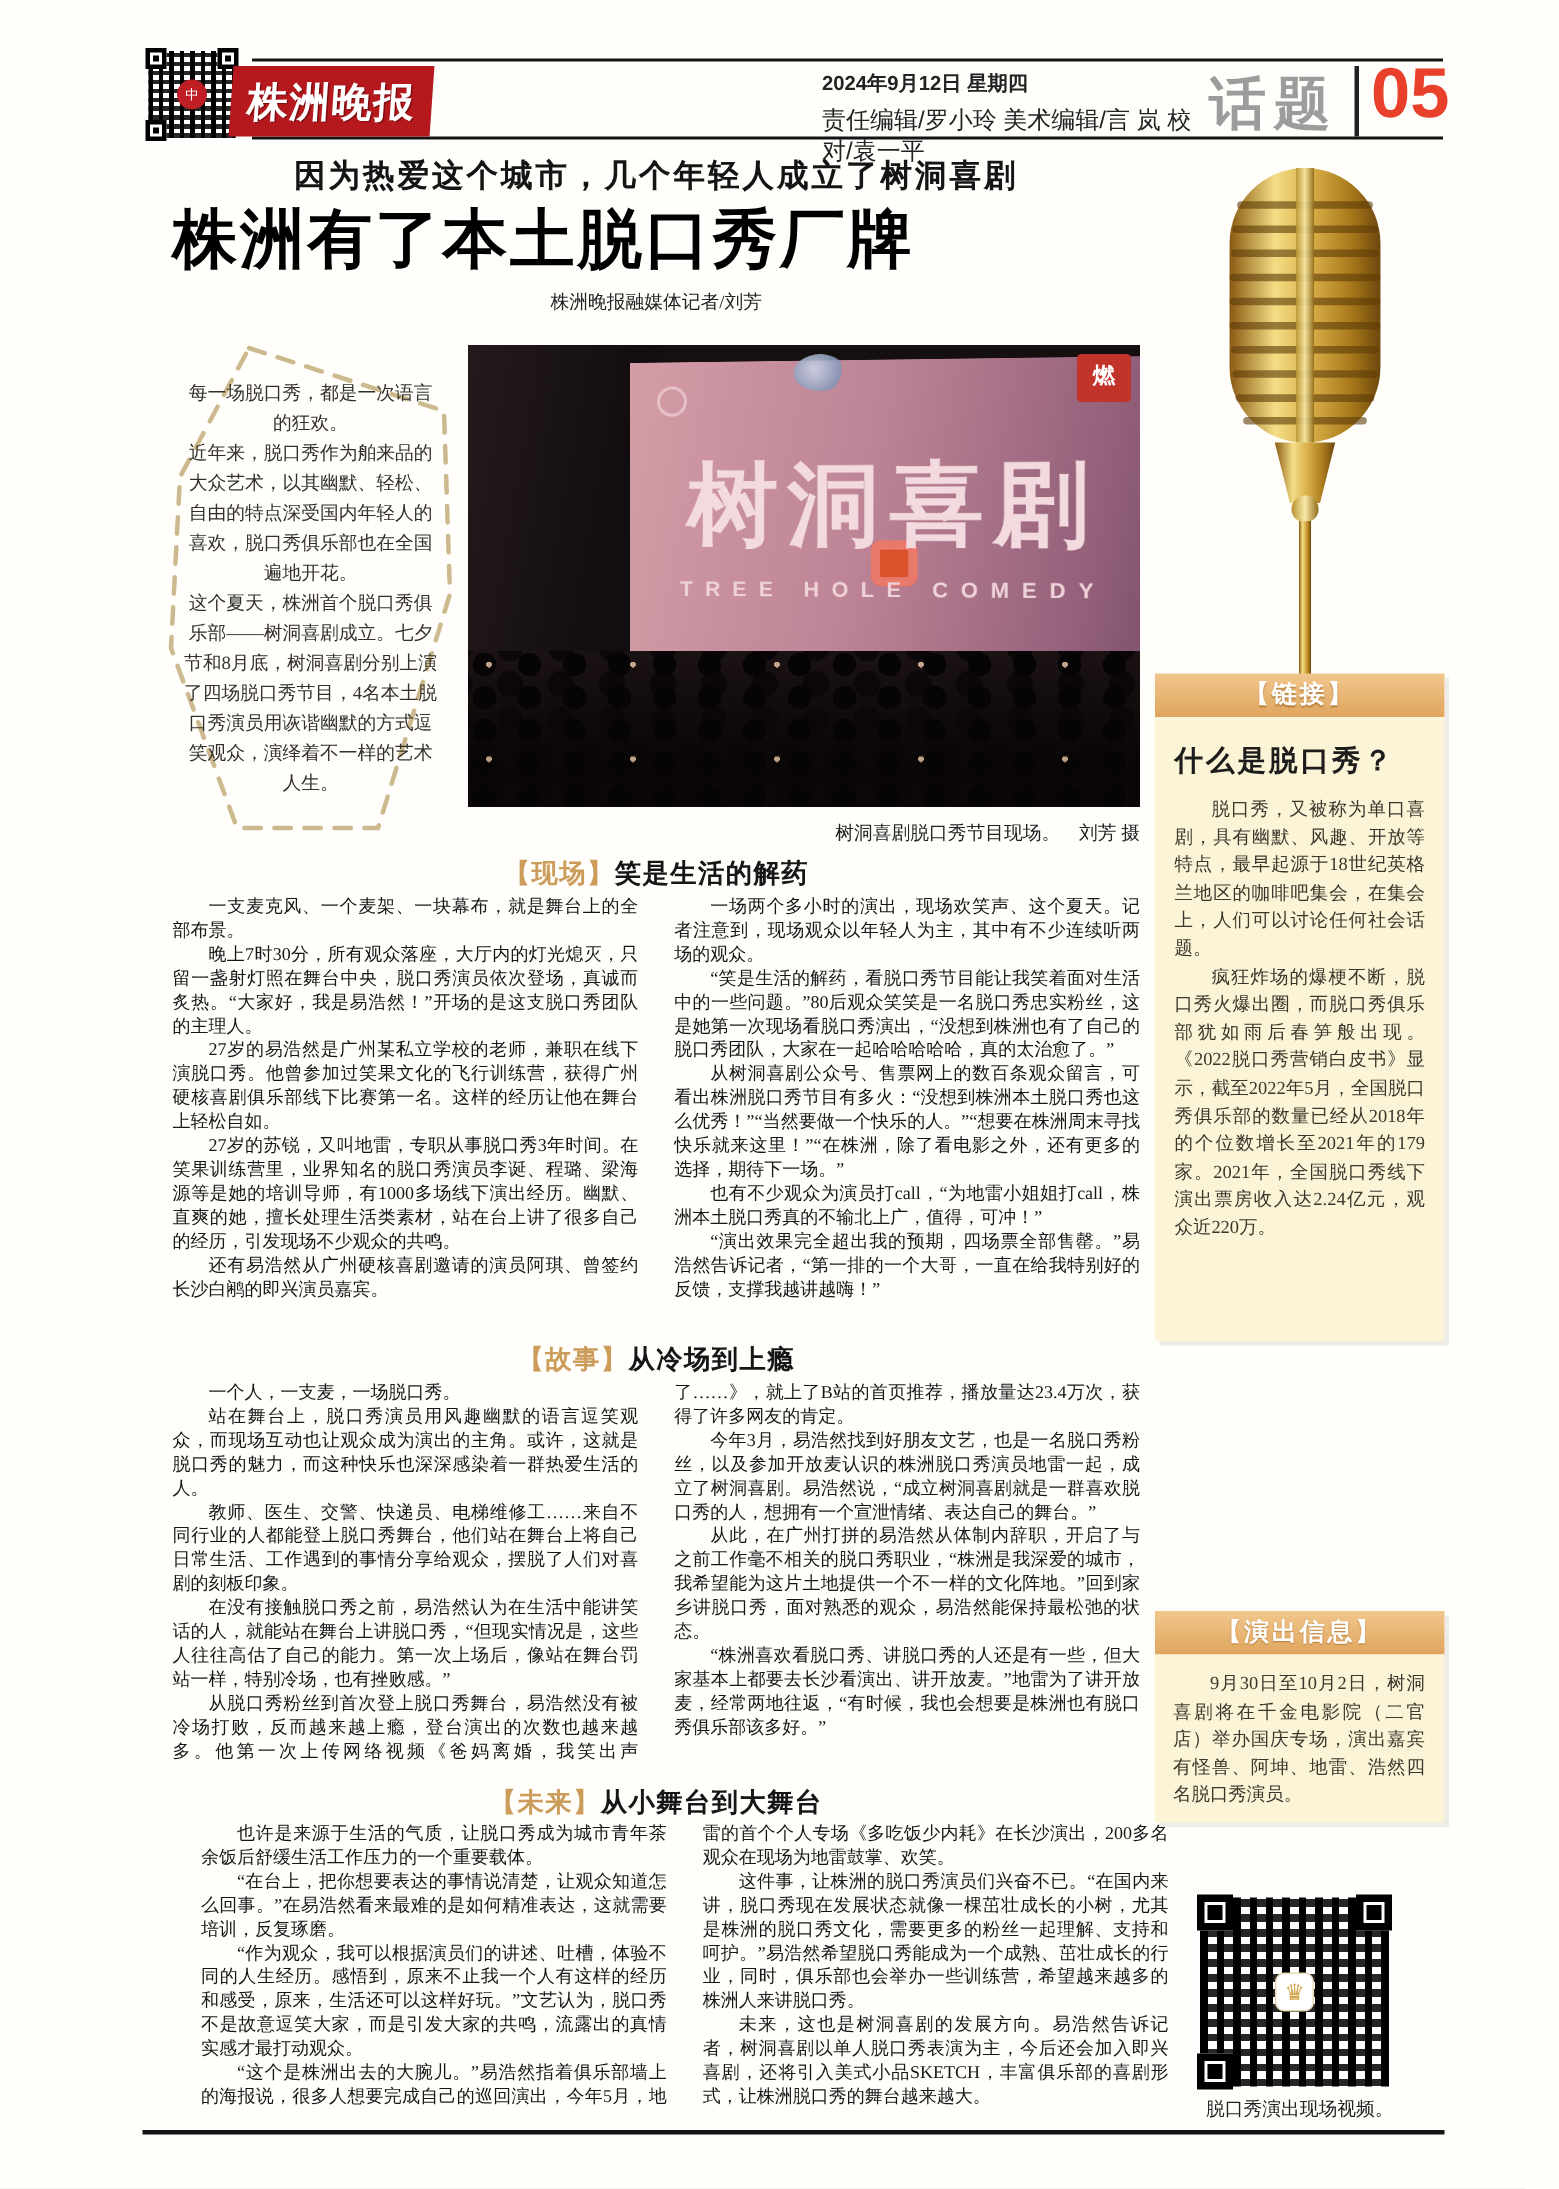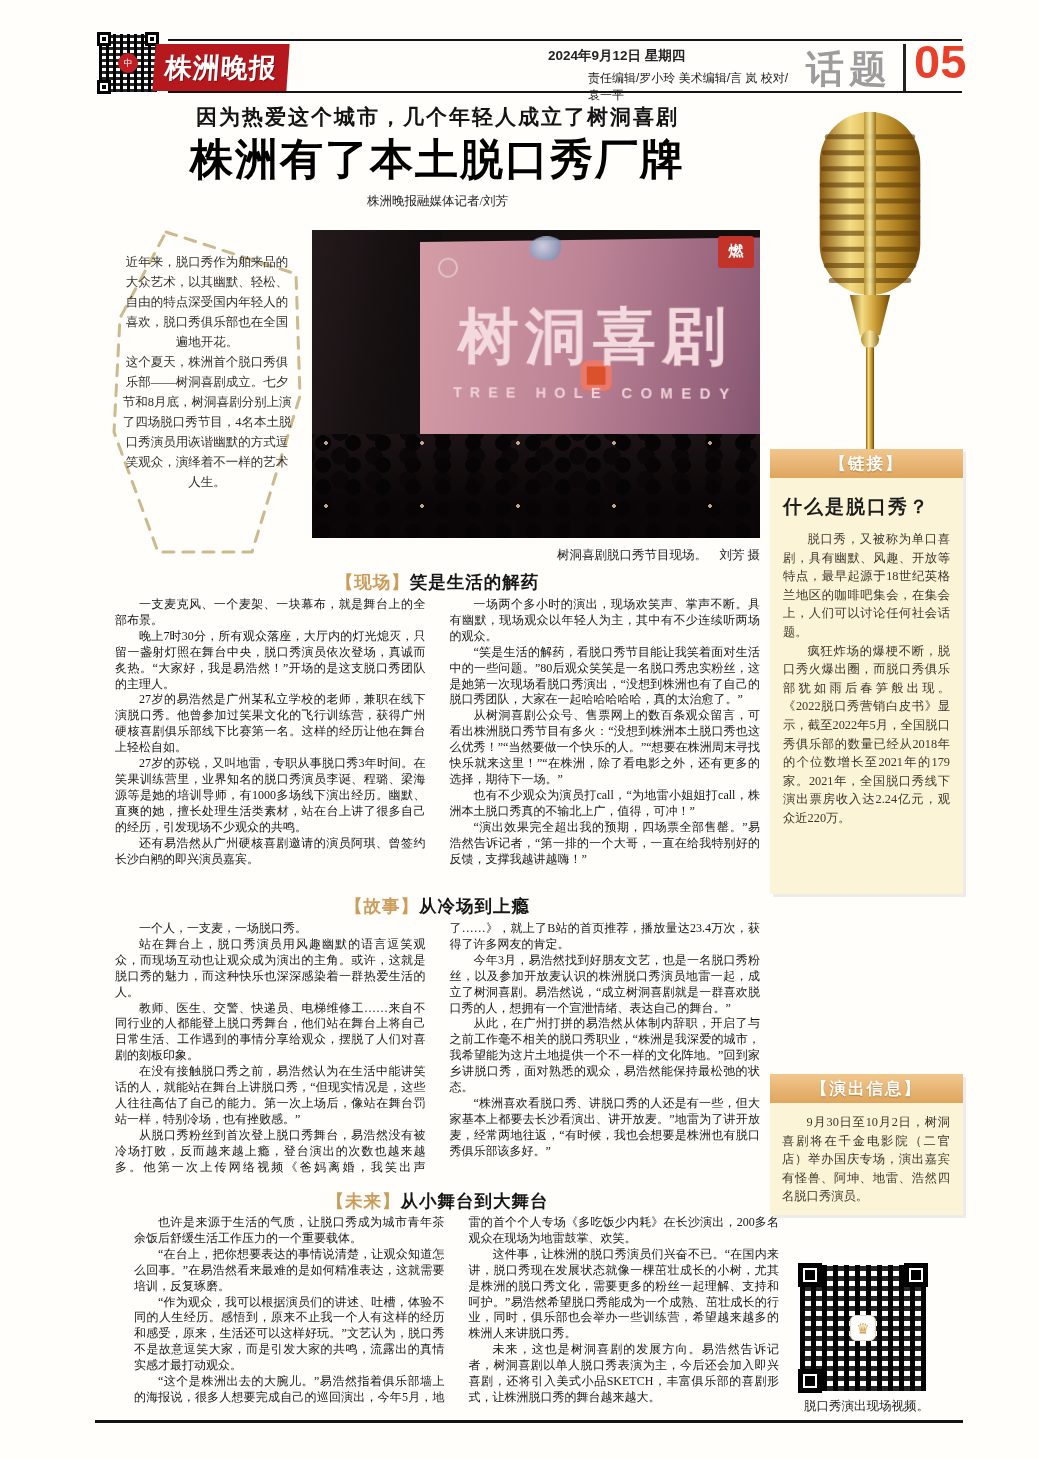--- a/index.html
+++ b/index.html
@@ -29,39 +29,39 @@
     font-size:9px; line-height:20px; text-align:center; font-family:"Liberation Sans",sans-serif;
   }
   .masthead {
     left:154px; top:44px; width:134px; height:47px; background:#b5181d;
     color:#fff; display:flex; align-items:center; justify-content:center;
     font-weight:900; font-size:27px; letter-spacing:1px; transform:skewX(-4deg);
     font-family:"Liberation Serif",serif; text-shadow:1px 1px 0 #7d0e12;
   }
   .header-meta { left:548px; top:47px; width:250px; font-family:"Liberation Sans",sans-serif; }
   .date-line { font-size:13.5px; font-weight:700; color:#222; }
-  .editors-line { font-size:12px; color:#222; margin-top:5px;margin-left:40px; }
+  .editors-line { font-size:16px; color:#222; margin-top:5px; }
   .section-name {
     left:806px; top:44px; font-size:38px; font-weight:800; color:#9c9c9c;
     letter-spacing:5px; font-family:"Liberation Sans",sans-serif;
   }
   .hdr-divider { left:903px; top:44px; width:3px; height:47px; background:#222; }
   .page-number {
     left:914px; top:34px; font-size:47px; font-weight:800; color:#e8402a;
     font-family:"Liberation Sans",sans-serif;
   }
 
   
   .kicker {
     left:115px; top:103px; width:645px; text-align:center;
     font-size:21px; font-weight:600; letter-spacing:2px; color:#141414;
     font-family:"Liberation Sans","DejaVu Sans",sans-serif;
   }
   .main-title {
-    left:115px; top:131px; width:645px; text-align:center;
+    left:115px; top:131px; width:645px; 
     font-size:43px; font-weight:900; letter-spacing:2px; color:#000;
     font-family:"Liberation Sans","DejaVu Sans",sans-serif;
   }
   .byline { left:115px; top:193px; width:645px; text-align:center; font-size:12.5px; color:#222; }
 
   
   .intro-wrap { left:100px; top:226px; width:214px; height:334px; }
   .intro-outline { position:absolute; inset:0; }
   .intro-text {
     position:absolute; inset:0; padding:26px 22px 20px;
@@ -186,20 +186,21 @@
 
   <div class="abs kicker">因为热爱这个城市，几个年轻人成立了树洞喜剧</div>
   <div class="abs main-title">株洲有了本土脱口秀厂牌</div>
   <div class="abs byline">株洲晚报融媒体记者/刘芳</div>
 
   <div class="abs intro-wrap">
     <svg class="intro-outline" viewBox="0 0 214 334">
       <polygon points="66,6 196,48 200,170 152,326 58,326 14,206 20,92" fill="none" stroke="#cdb98e" stroke-width="3" stroke-dasharray="11 9" stroke-linecap="round"></polygon>
     </svg>
     <div class="intro-text">
+        <p>每一场脱口秀，都是一次语言的狂欢。</p>
         <p>近年来，脱口秀作为舶来品的大众艺术，以其幽默、轻松、自由的特点深受国内年轻人的喜欢，脱口秀俱乐部也在全国遍地开花。</p>
         <p>这个夏天，株洲首个脱口秀俱乐部——树洞喜剧成立。七夕节和8月底，树洞喜剧分别上演了四场脱口秀节目，4名本土脱口秀演员用诙谐幽默的方式逗笑观众，演绎着不一样的艺术人生。</p>
       </div>
   </div>
 
   <div class="abs photo">
     <div class="photo-wall"></div>
     <div class="screen">
       <div class="logo-ring"></div>
       <div class="logo-cluster"></div>
@@ -217,21 +218,21 @@
 
   <div class="abs section-header" style="top:570px;">
     <span class="section-tag">【现场】</span><span>笑是生活的解药</span>
   </div>
   <div class="abs section-body" style="top:597px; height:294px;">
       <p>一支麦克风、一个麦架、一块幕布，就是舞台上的全部布景。</p>
       <p>晚上7时30分，所有观众落座，大厅内的灯光熄灭，只留一盏射灯照在舞台中央，脱口秀演员依次登场，真诚而炙热。“大家好，我是易浩然！”开场的是这支脱口秀团队的主理人。</p>
       <p>27岁的易浩然是广州某私立学校的老师，兼职在线下演脱口秀。他曾参加过笑果文化的飞行训练营，获得广州硬核喜剧俱乐部线下比赛第一名。这样的经历让他在舞台上轻松自如。</p>
       <p>27岁的苏锐，又叫地雷，专职从事脱口秀3年时间。在笑果训练营里，业界知名的脱口秀演员李诞、程璐、梁海源等是她的培训导师，有1000多场线下演出经历。幽默、直爽的她，擅长处理生活类素材，站在台上讲了很多自己的经历，引发现场不少观众的共鸣。</p>
       <p>还有易浩然从广州硬核喜剧邀请的演员阿琪、曾签约长沙白鹇的即兴演员嘉宾。</p>
-      <p>一场两个多小时的演出，现场欢笑声、掌声不断。具有幽默，现场观众以年轻人为主，其中有不少连续听两场的观众。</p>
+      <p>一场两个多小时的演出，现场欢笑声、这个夏天。记者注意到，现场观众以年轻人为主，其中有不少连续听两场的观众。</p>
       <p>“笑是生活的解药，看脱口秀节目能让我笑着面对生活中的一些问题。”80后观众笑笑是一名脱口秀忠实粉丝，这是她第一次现场看脱口秀演出，“没想到株洲也有了自己的脱口秀团队，大家在一起哈哈哈哈哈，真的太治愈了。”</p>
       <p>从树洞喜剧公众号、售票网上的数百条观众留言，可看出株洲脱口秀节目有多火：“没想到株洲本土脱口秀也这么优秀！”“当然要做一个快乐的人。”“想要在株洲周末寻找快乐就来这里！”“在株洲，除了看电影之外，还有更多的选择，期待下一场。”</p>
       <p>也有不少观众为演员打call，“为地雷小姐姐打call，株洲本土脱口秀真的不输北上广，值得，可冲！”</p>
       <p>“演出效果完全超出我的预期，四场票全部售罄。”易浩然告诉记者，“第一排的一个大哥，一直在给我特别好的反馈，支撑我越讲越嗨！”</p>
     </div>
 
   <div class="abs section-header" style="top:894px;">
     <span class="section-tag">【故事】</span><span>从冷场到上瘾</span>
   </div>
   <div class="abs section-body" style="top:921px; height:266px;">

